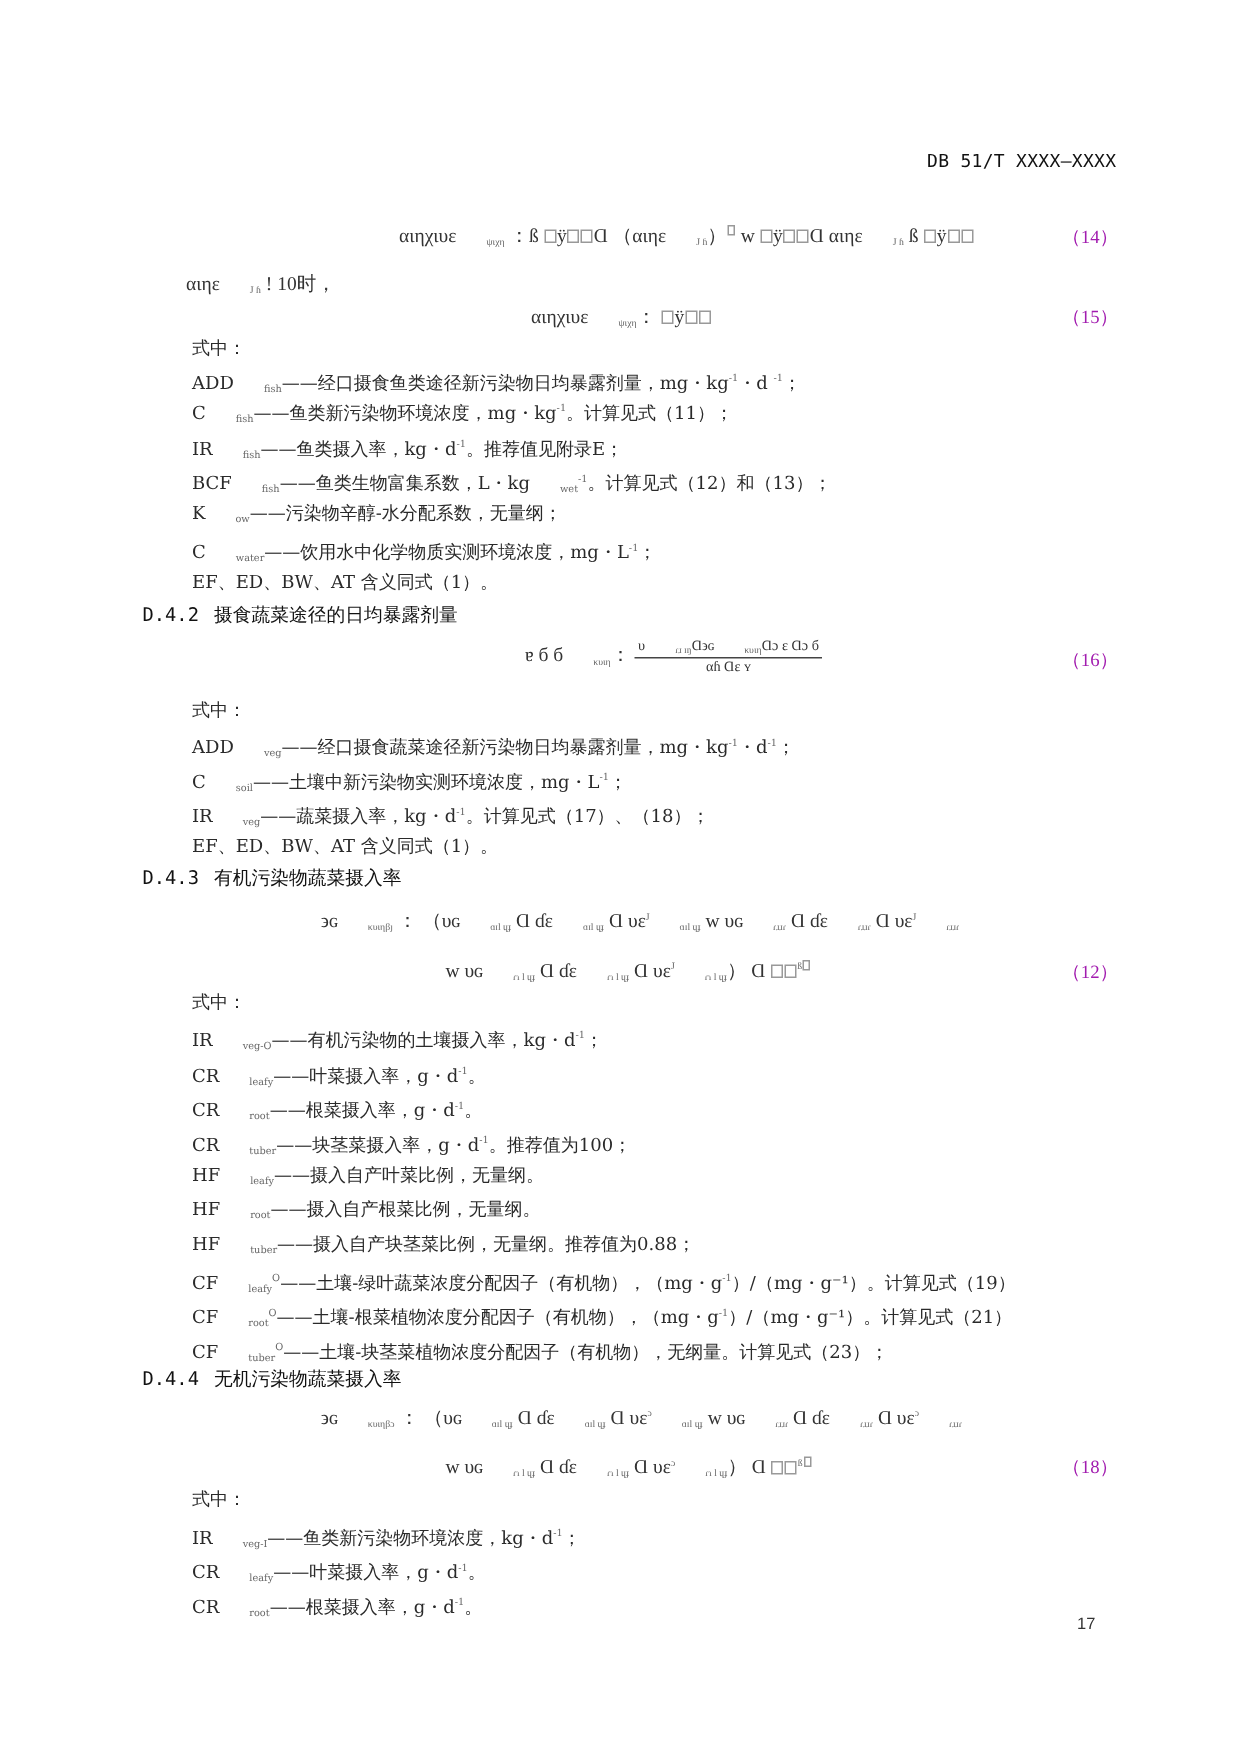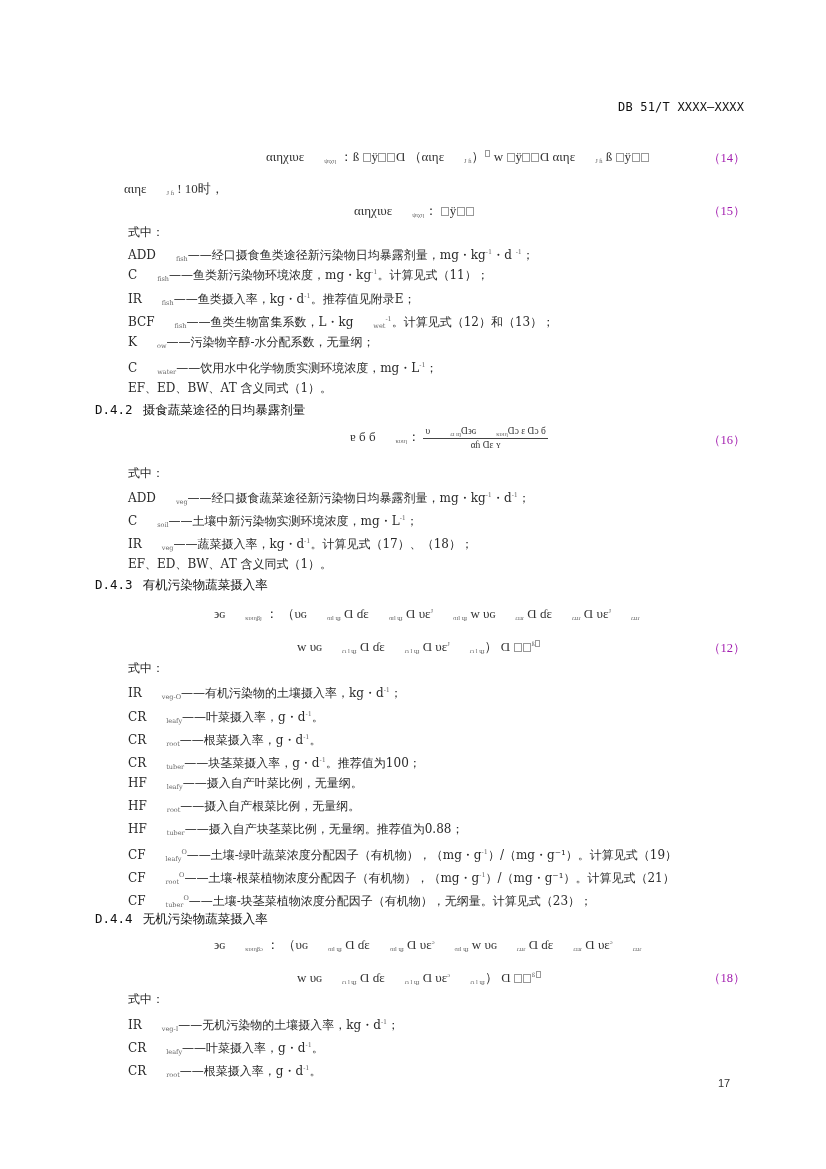--- a/index.html
+++ b/index.html
@@ -122,17 +122,17 @@
 <div class="abs eq" style="left:214px; top:936px;">
   <span>϶ɢ</span><sub class="s">κυιηβɔ</sub>
   <span>： （υɢ</span><sub class="s">ɑɪl ɥɟ</sub><span> Ɑ ɗɛ</span><sub class="s">ɑɪl ɥɟ</sub><span> Ɑ υɛ</span><sup class="p">ɔ</sup><sub class="s">ɑɪl ɥɟ</sub><span> w υɢ</span><sub class="s">ɾɹɹɾ</sub><span> Ɑ ɗɛ</span><sub class="s">ɾɹɹɾ</sub><span> Ɑ υɛ</span><sup class="p">ɔ</sup><sub class="s">ɾɹɹɾ</sub>
 </div>
 <div class="abs eq" style="left:297px; top:969px;">
   <span>w υɢ</span><sub class="s">ɾɿ l ɥɟ</sub><span> Ɑ ɗɛ</span><sub class="s">ɾɿ l ɥɟ</sub><span> Ɑ υɛ</span><sup class="p">ɔ</sup><sub class="s">ɾɿ l ɥɟ</sub><span>） Ɑ </span><span class="box"></span><span class="box"></span><sup class="p">ß</sup><sup class="p"><span class="box" style="width:5px;height:7px"></span></sup>
 </div>
 <div class="abs eqno" style="left:708px; top:970px;">（18）</div>
 
 <div class="abs txt" style="left:128px; top:991px;">式中：</div>
-<div class="abs txt" style="left:128px; top:1014px;"><span>IR</span><sub class="s">veg-I</sub><span>——无机污染物的土壤摄入率，kg・d</span><sup class="p">-1</sup><span>；</span></div>
+<div class="abs txt" style="left:128px; top:1014px;"><span>IR</span><sub class="s">veg-I</sub><span>——鱼类新污染物环境浓度，kg・d</span><sup class="p">-1</sup><span>；</span></div>
 <div class="abs txt" style="left:128px; top:1037px;"><span>CR</span><sub class="s">leafy</sub><span>——叶菜摄入率，g・d</span><sup class="p">-1</sup><span>。</span></div>
 <div class="abs txt" style="left:128px; top:1060px;"><span>CR</span><sub class="s">root</sub><span>——根菜摄入率，g・d</span><sup class="p">-1</sup><span>。</span></div>
 
 <div class="abs pageno" style="left:718px; top:1077px;">17</div>
 
 </body></html>

